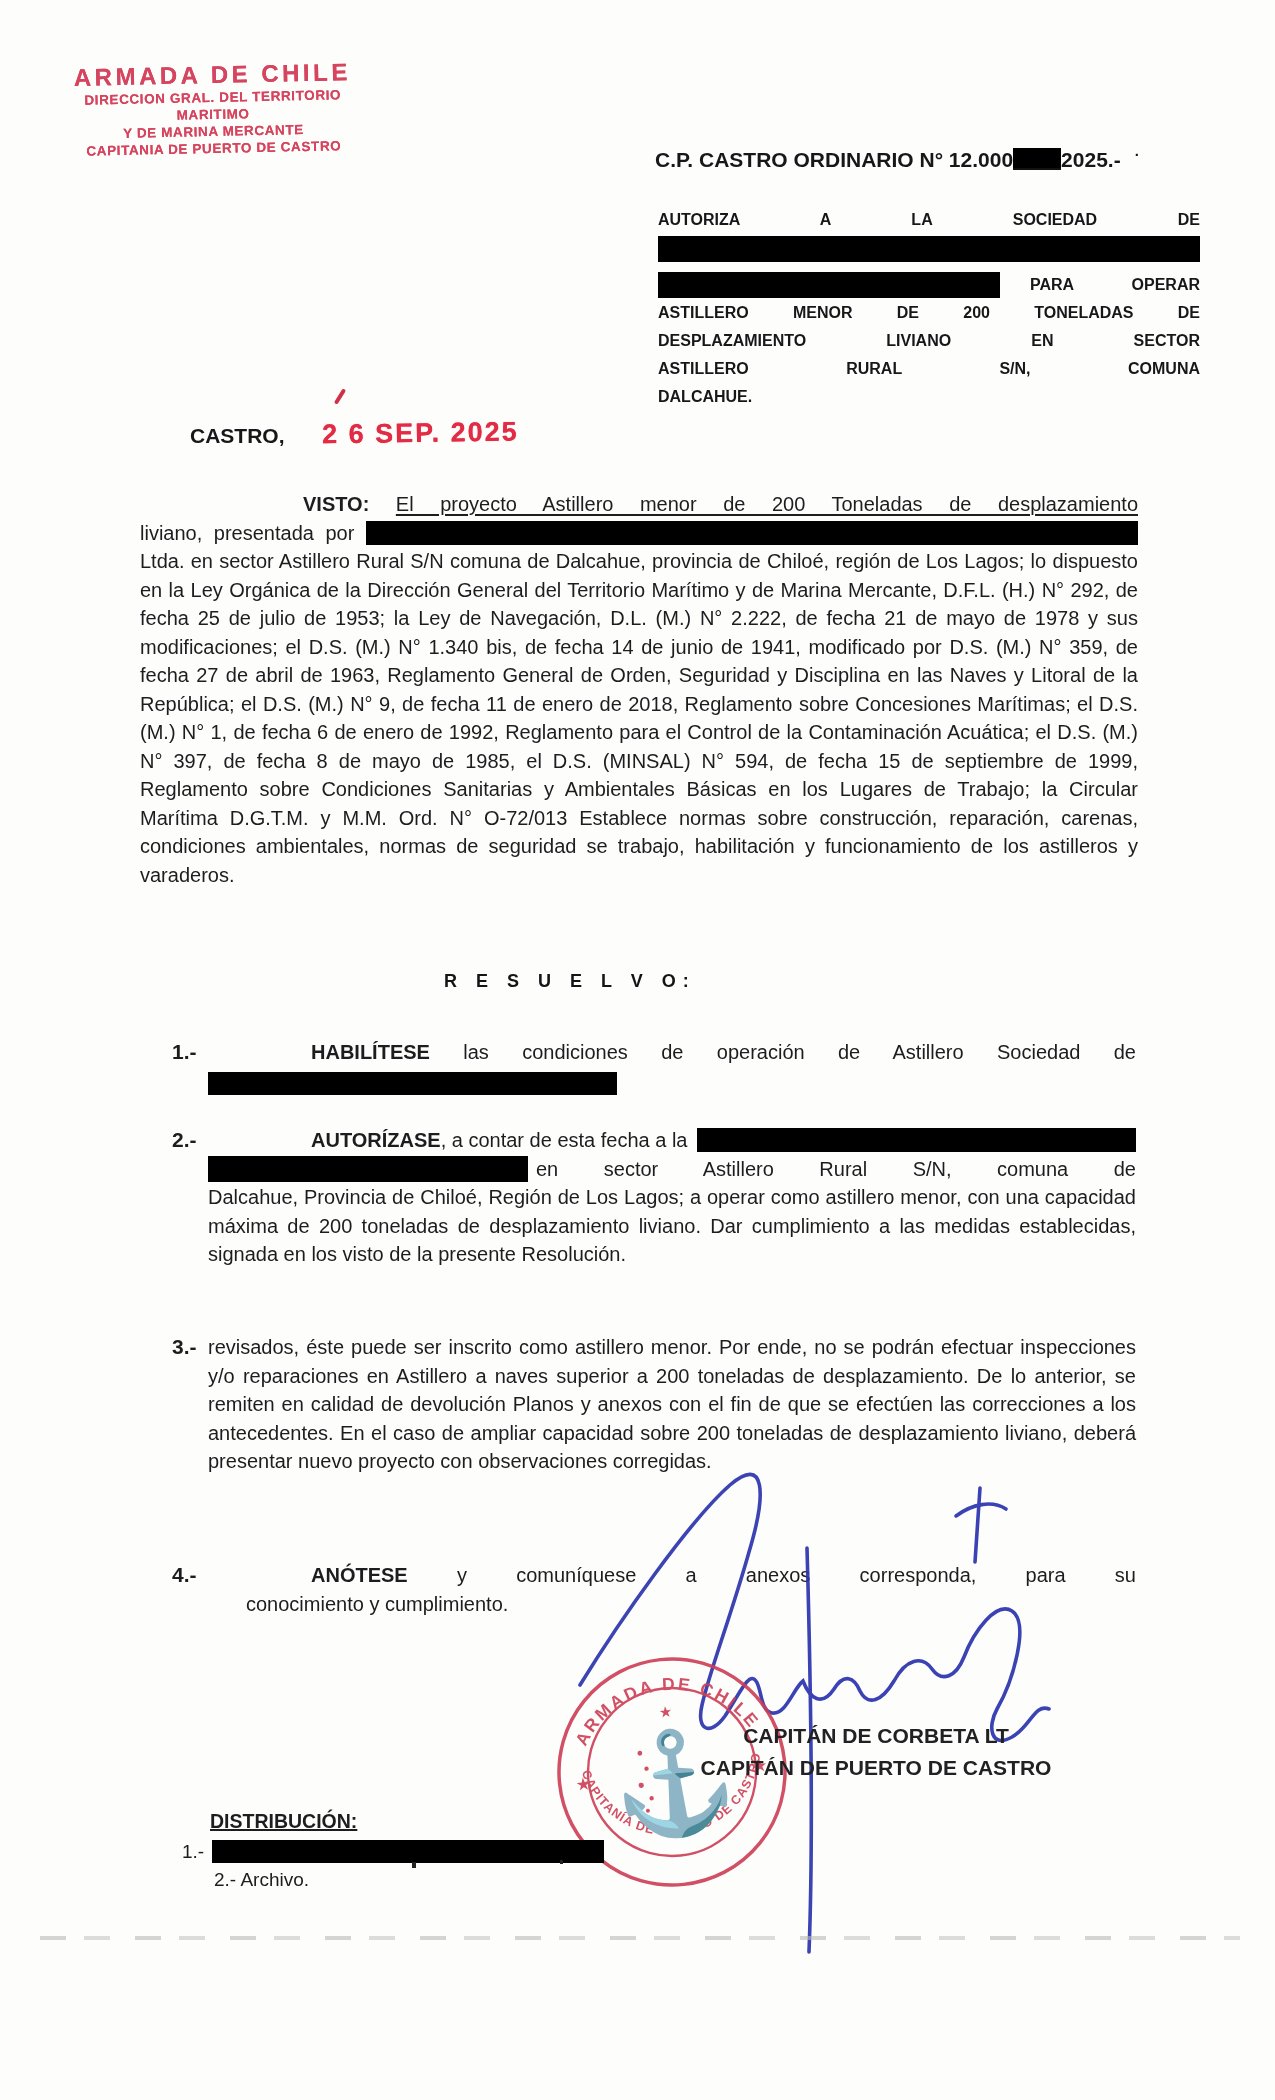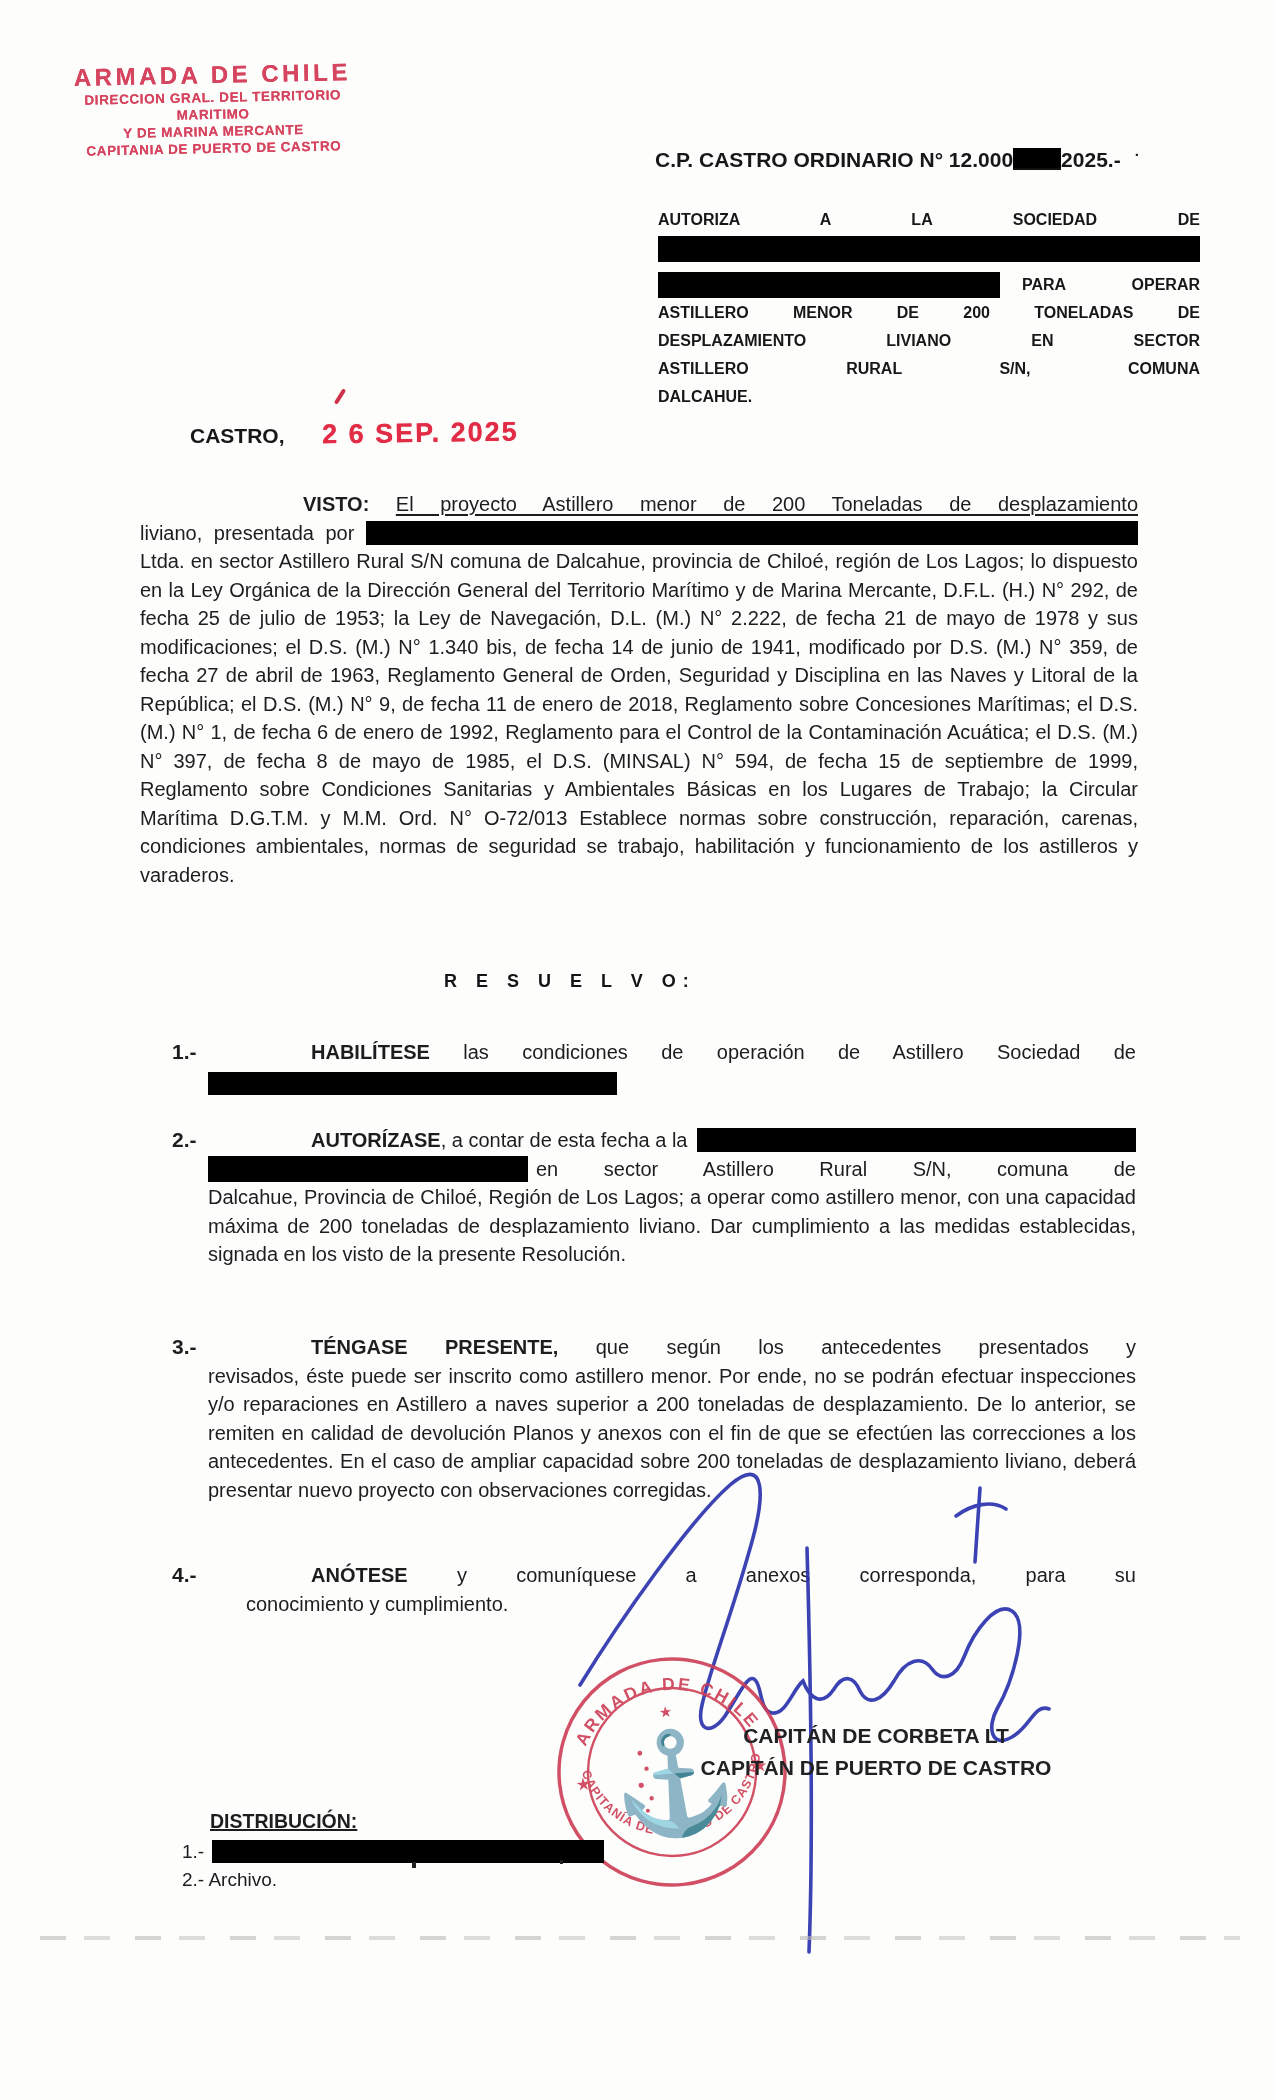--- a/index.html
+++ b/index.html
@@ -34,21 +34,21 @@
   
   .subject{
     position:absolute;left:658px;top:206px;width:542px;
     font-weight:bold;font-size:16px;color:#17171a;
     line-height:28px;
   }
   .jlast{text-align:justify;text-align-last:justify;}
   .subj-box-full{width:542px;height:26px;background:#000;margin-top:2px;}
   .subj-row{display:flex;align-items:center;height:28px;}
   .subj-box-part{width:342px;height:26px;background:#000;flex:none;}
-  .subj-row .tail{flex:1;text-align:justify;text-align-last:justify;padding-left:22px;}
+  .subj-row .tail{flex:1;text-align:justify;text-align-last:justify;padding-left:30px;}
   
   .dateline{position:absolute;left:190px;top:424px;font-size:21px;font-weight:bold;color:#17171a;}
   .date-stamp{
     position:absolute;left:322px;top:418px;
     color:#e22b44;font-size:27px;font-weight:bold;letter-spacing:2px;
     transform:rotate(-.8deg);text-shadow:0 0 .7px #e22b44;
     white-space:nowrap;
   }
   .red-tick{
     position:absolute;left:338px;top:388px;width:4px;height:17px;
@@ -84,21 +84,21 @@
   .seal-svg{position:absolute;left:550px;top:1650px;opacity:.9;transform:rotate(-6deg);}
   .signer{
     position:absolute;left:672px;top:1720px;width:408px;
     text-align:center;font-weight:bold;font-size:21px;line-height:32px;color:#212124;
   }
   
   .distribution{position:absolute;left:182px;top:1810px;font-size:19px;color:#1d1d20;}
   .dist-head{font-weight:bold;text-decoration:underline;text-decoration-thickness:2px;font-size:19.5px;margin-left:28px;}
   .dist-line1{margin-top:7px;display:flex;align-items:center;}
   .dist-redact{width:392px;height:23px;background:#000;margin-left:8px;}
-  .dist-line2{margin-top:6px;}
+  .dist-line2{margin-top:6px;margin-left:32px;}
   .speck{position:absolute;background:#222;}
   
   .artifact{
     position:absolute;left:40px;top:1936px;width:1200px;height:4px;
     background:repeating-linear-gradient(90deg,#b9b9b6 0 26px,transparent 26px 44px,#c6c6c3 44px 70px,transparent 70px 95px);
     opacity:.6;
   }
 </style>
 </head>
 <body>
@@ -169,24 +169,20 @@
         <span class="part-redact"></span>
         <span class="tail">en sector Astillero Rural S/N, comuna de</span>
       </div>
       <div class="flowjust">Dalcahue, Provincia de Chiloé, Región de Los Lagos; a operar como astillero menor, con una capacidad máxima de 200 toneladas de desplazamiento liviano. Dar cumplimiento a las medidas establecidas, signada en los visto de la presente Resolución.</div>
     </div>
   </div>
 
   <div class="item bodytext" style="top:1333px;">
     <div class="num">3.-</div>
     <div class="body">
-      <div class="line1 jlast">
-        <span class="kw">TÉNGASE PRESENTE,</span>
-        <span>que según los antecedentes presentados y</span>
-      </div>
       <div class="flowjust">revisados, éste puede ser inscrito como astillero menor. Por ende, no se podrán efectuar inspecciones y/o reparaciones en Astillero a naves superior a 200 toneladas de desplazamiento. De lo anterior, se remiten en calidad de devolución Planos y anexos con el fin de que se efectúen las correcciones a los antecedentes. En el caso de ampliar capacidad sobre 200 toneladas de desplazamiento liviano, deberá presentar nuevo proyecto con observaciones corregidas.</div>
     </div>
   </div>
 
   <div class="item bodytext" style="top:1561px;">
     <div class="num">4.-</div>
     <div class="body">
       <div class="line1 jlast">
         <span class="kw">ANÓTESE</span>
         <span>y comuníquese a anexos corresponda, para su</span>

